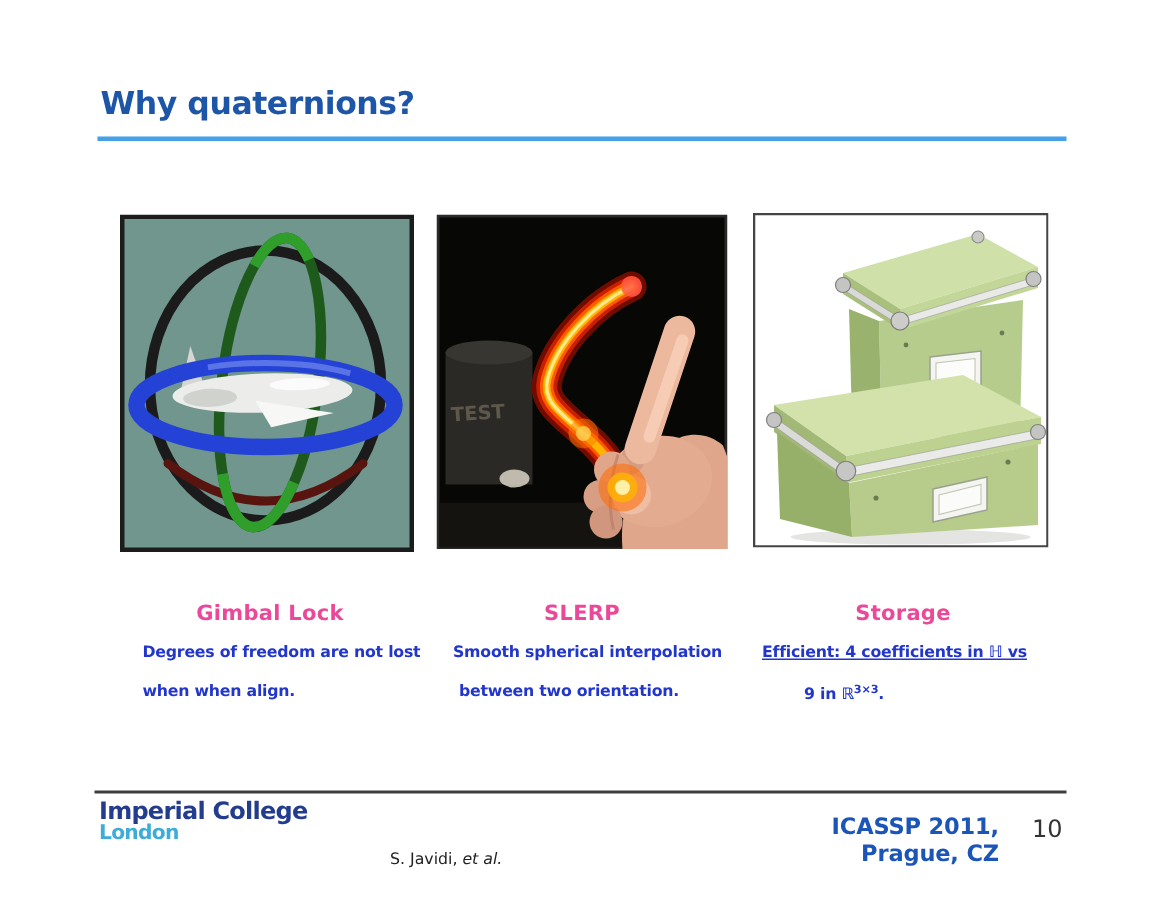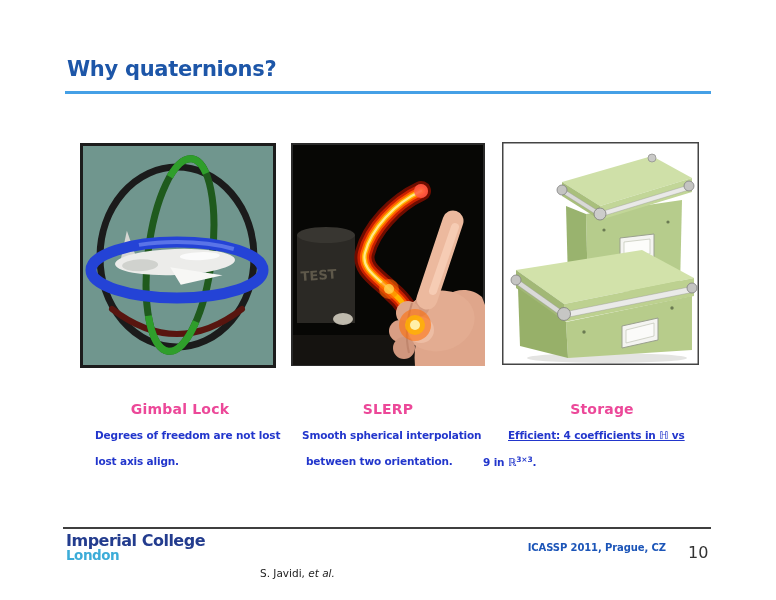--- a/index.html
+++ b/index.html
@@ -25,31 +25,31 @@
     letter-spacing:-0.15px;white-space:nowrap;}
   .cap-line sup{font-size:7.5px;vertical-align:4px;}
   #cap-head-1{left:80px;top:401px;width:200px;}
   #cap-head-2{left:288px;top:401px;width:200px;}
   #cap-head-3{left:497px;top:401px;width:210px;}
   #cap1-l1{left:95px;top:429px;}
   #cap1-l2{left:95px;top:455px;}
   #cap2-l1{left:302px;top:429px;}
   #cap2-l2{left:306px;top:455px;}
   #cap3-l1{left:508px;top:429px;text-decoration:underline;}
-  #cap3-l2{left:483px;top:455px;}
+  #cap3-l2{left:536px;top:455px;}
 
   
   #footer-rule{left:63px;top:527px;width:648px;height:2px;background:#3f3f3f;}
   #logo{left:66px;top:533px;line-height:15px;letter-spacing:-0.5px;}
   #logo .l1{font-size:16px;font-weight:bold;color:#233c8e;}
   #logo .l2{font-size:13.5px;font-weight:bold;color:#3cacd8;}
   #authors{left:260px;top:567px;font-size:10.5px;color:#222;}
   #authors .it{font-style:italic;}
   #conference{left:490px;top:542px;width:176px;text-align:right;
-    font-size:10px;font-weight:bold;color:#1c55b8;letter-spacing:-0.1px;}
+    font-size:15px;font-weight:bold;color:#1c55b8;letter-spacing:-0.1px;}
   #page-num{left:688px;top:543px;width:22px;text-align:left;
     font-size:16px;color:#333;}
 </style>
 </head>
 <body>
 
 <div class="abs" id="slide-title">Why quaternions?</div>
 <div class="abs" id="title-rule"></div>
 
 <svg class="abs fig" id="fig-gimbal" width="196" height="225" viewBox="0 0 196 225">
@@ -153,21 +153,21 @@
     <circle cx="82" cy="190" r="1.7" fill="#6a7a52"></circle>
     <circle cx="170" cy="166" r="1.7" fill="#6a7a52"></circle>
   </g>
 </svg>
 
 <div class="abs cap-head" id="cap-head-1">Gimbal Lock</div>
 <div class="abs cap-head" id="cap-head-2">SLERP</div>
 <div class="abs cap-head" id="cap-head-3">Storage</div>
 
 <div class="abs cap-line" id="cap1-l1">Degrees of freedom are not lost</div>
-<div class="abs cap-line" id="cap1-l2">lost axis align.</div>
+<div class="abs cap-line" id="cap1-l2">when when align.</div>
 
 <div class="abs cap-line" id="cap2-l1">Smooth spherical interpolation</div>
 <div class="abs cap-line" id="cap2-l2">between two orientation.</div>
 
 <div class="abs cap-line" id="cap3-l1">Efficient: 4 coefficients in ℍ vs</div>
 <div class="abs cap-line" id="cap3-l2"><span>9 in ℝ</span><sup>3×3</sup><span>.</span></div>
 
 <div class="abs" id="footer-rule"></div>
 <div class="abs" id="logo">
   <div class="l1">Imperial College</div>

